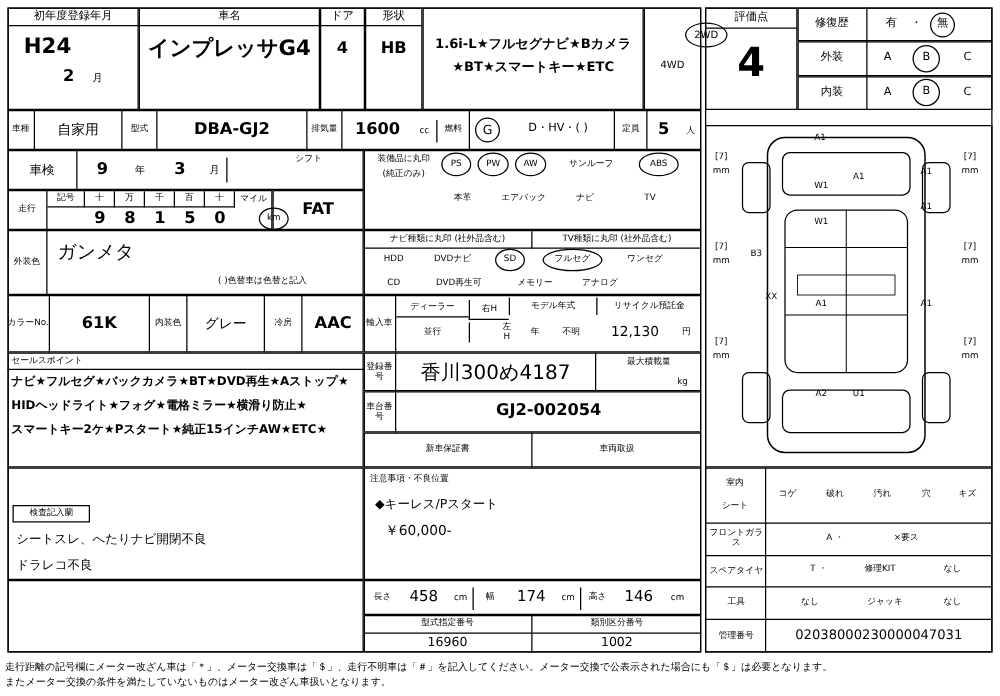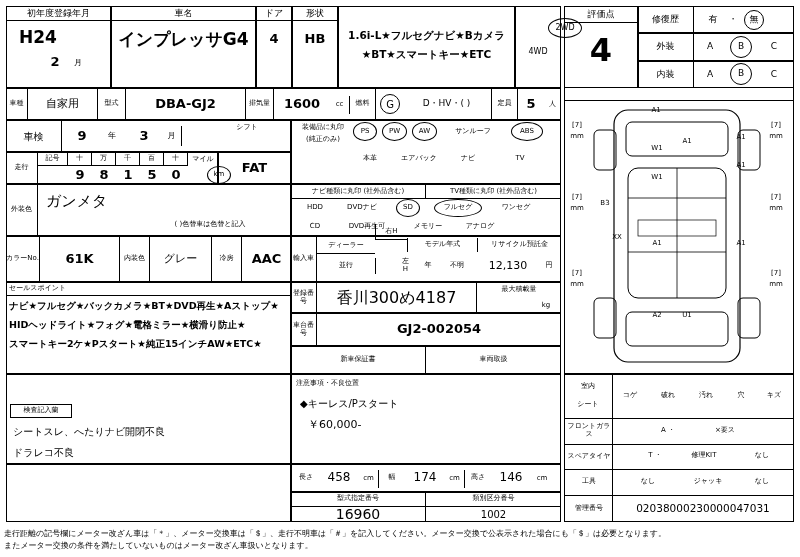--- a/index.html
+++ b/index.html
@@ -153,21 +153,21 @@
   <div class="lbl mid" style="left:40px;top:236px;width:80px;height:46px;border-right:1px solid #000;">61K</div>
   <div class="lbl xs" style="left:120px;top:236px;width:30px;height:46px;border-right:1px solid #000;">内装色</div>
   <div class="lbl" style="left:150px;top:236px;width:62px;height:46px;border-right:1px solid #000;font-size:11px;">グレー</div>
   <div class="lbl xs" style="left:212px;top:236px;width:30px;height:46px;border-right:1px solid #000;">冷房</div>
   <div class="lbl mid" style="left:242px;top:236px;width:49px;height:46px;">AAC</div>
 
   <div class="bx" style="left:291px;top:236px;width:270px;height:46px;"></div>
   <div class="lbl xs" style="left:291px;top:236px;width:26px;height:46px;border-right:1px solid #000;">輸入車</div>
   <div class="lbl xs" style="left:317px;top:238px;width:58px;height:16px;border-bottom:1px solid #000;">ディーラー</div>
   <div class="lbl xs" style="left:317px;top:258px;width:58px;height:16px;">並行</div>
-  <div class="lbl xs" style="left:375px;top:224px;width:32px;height:16px;border-left:1px solid #000;border-bottom:1px solid #000;">右H</div>
+  <div class="lbl xs" style="left:375px;top:240px;width:32px;height:16px;border-left:1px solid #000;border-bottom:1px solid #000;">右H</div>
   <div class="lbl xs" style="left:375px;top:258px;width:32px;height:16px;border-left:1px solid #000;padding-left:28px;">左H</div>
   <div class="lbl xs" style="left:407px;top:238px;width:70px;height:14px;border-left:1px solid #000;">モデル年式</div>
   <div class="lbl xs" style="left:418px;top:258px;width:20px;height:16px;">年</div>
   <div class="lbl xs" style="left:440px;top:258px;width:34px;height:16px;">不明</div>
   <div class="lbl xs" style="left:477px;top:238px;width:84px;height:14px;border-left:1px solid #000;">リサイクル預託金</div>
   <div class="lbl" style="left:477px;top:256px;width:62px;height:20px;font-size:11px;">12,130</div>
   <div class="lbl xs" style="left:539px;top:258px;width:20px;height:16px;">円</div>
 
   <div class="bx" style="left:291px;top:282px;width:270px;height:31px;"></div>
   <div class="lbl xs" style="left:291px;top:282px;width:26px;height:31px;border-right:1px solid #000;">登録番号</div>
@@ -206,21 +206,21 @@
   <div class="lbl xs" style="left:379px;top:464px;width:26px;height:28px;">幅</div>
   <div class="lbl" style="left:405px;top:464px;width:40px;height:28px;font-size:12px;">174</div>
   <div class="lbl xs" style="left:445px;top:470px;width:20px;height:18px;border-right:1px solid #000;">cm</div>
   <div class="lbl xs" style="left:465px;top:464px;width:26px;height:28px;">高さ</div>
   <div class="lbl" style="left:491px;top:464px;width:40px;height:28px;font-size:12px;">146</div>
   <div class="lbl xs" style="left:531px;top:470px;width:22px;height:18px;">cm</div>
 
   <div class="bx" style="left:291px;top:492px;width:270px;height:30px;"></div>
   <div class="lbl xs" style="left:291px;top:492px;width:135px;height:15px;border-right:1px solid #000;border-bottom:1px solid #000;">型式指定番号</div>
   <div class="lbl xs" style="left:426px;top:492px;width:135px;height:15px;border-bottom:1px solid #000;">類別区分番号</div>
-  <div class="lbl" style="left:291px;top:507px;width:135px;height:15px;border-right:1px solid #000;font-size:14px;">16960</div>
+  <div class="lbl" style="left:291px;top:507px;width:135px;height:15px;border-right:1px solid #000;font-size:10px;">16960</div>
   <div class="lbl" style="left:426px;top:507px;width:135px;height:15px;font-size:10px;">1002</div>
 
   <div class="bx" style="left:6px;top:464px;width:285px;height:58px;"></div>
 
   <div class="bx" style="left:564px;top:100px;width:230px;height:274px;"></div>
   <div style="position:absolute;left:566px;top:102px;width:226px;height:270px;">
     <svg width="226" height="270" viewBox="0 0 226 270">
 
       <rect x="48" y="8" width="126" height="252" rx="14" fill="none" stroke="#000" stroke-width="1.2"></rect>
       <rect x="60" y="20" width="102" height="34" rx="6" fill="none" stroke="#000" stroke-width="1"></rect>

